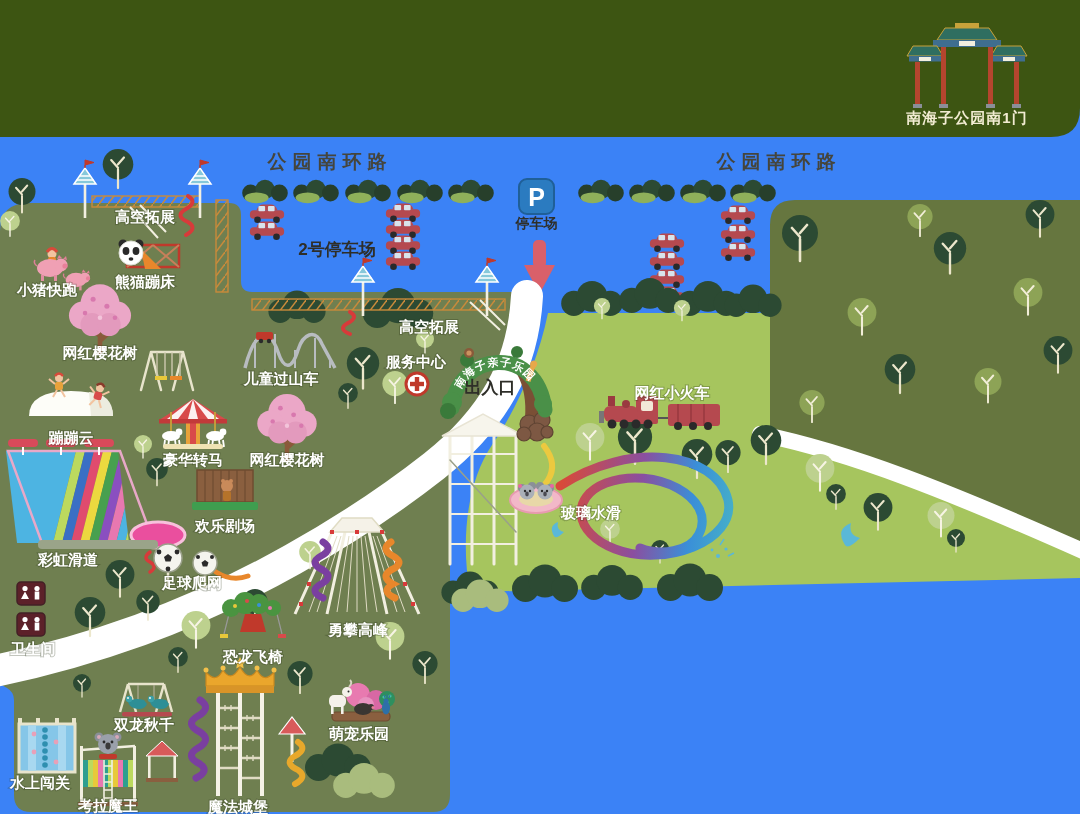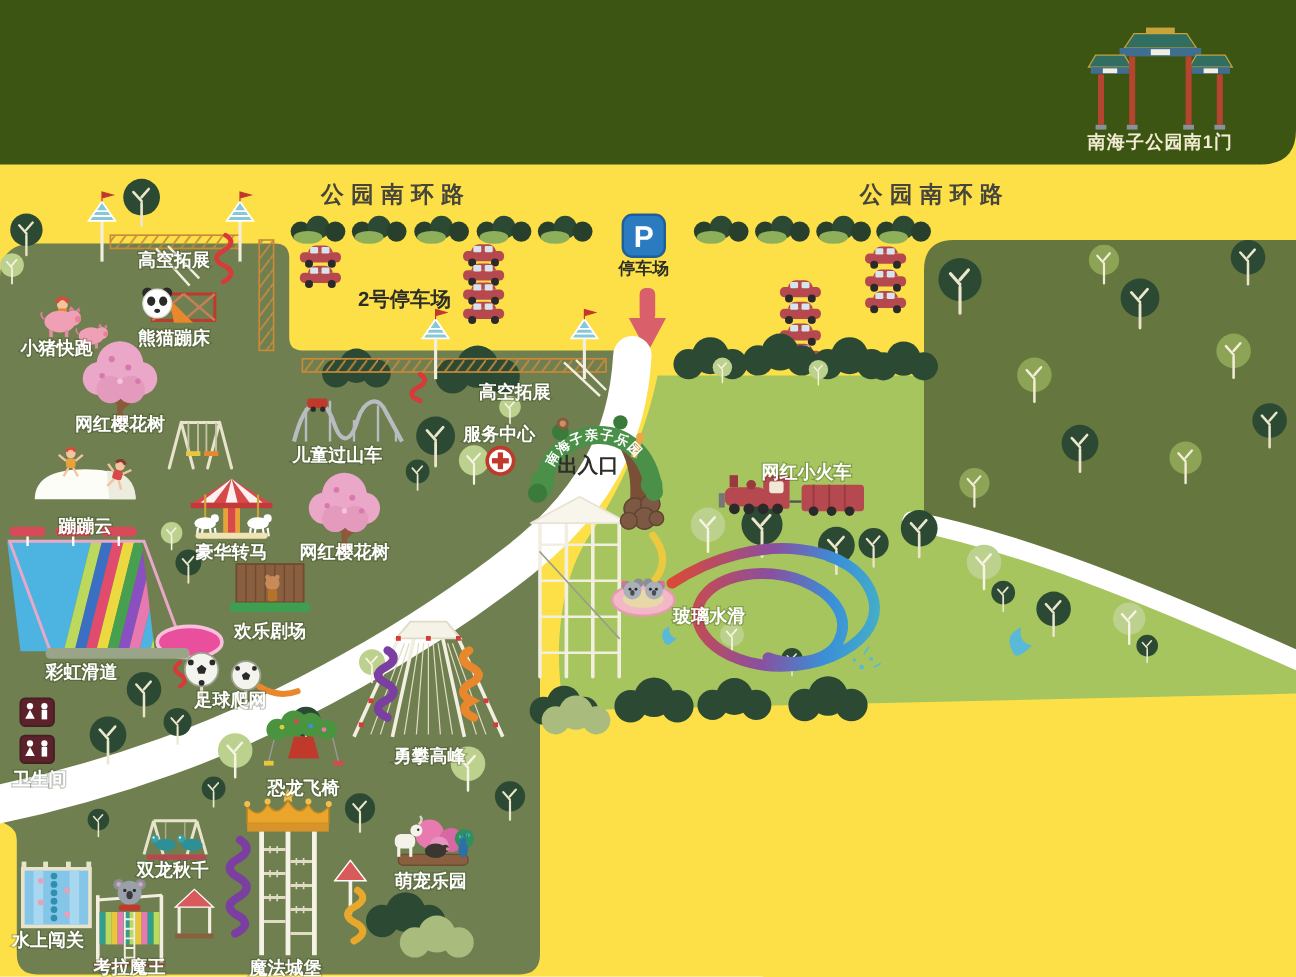--- a/index.html
+++ b/index.html
@@ -1,16 +1,16 @@
 <!DOCTYPE html>
 <html><head>
 <meta charset="utf-8">
 <style>
   html,body{margin:0;padding:0;background:#fff;}
-  .stage{position:relative;width:1080px;height:814px;background:#fde047;overflow:hidden;}
+  .stage{position:relative;width:1080px;height:814px;background:#3b82f6;overflow:hidden;}
   svg{display:block;}
   text{font-family:"Liberation Sans","DejaVu Sans",sans-serif;}
   .lab{fill:#ffffff;font-size:15px;font-weight:700;paint-order:stroke;stroke:rgba(40,50,20,.28);stroke-width:2px;}
   .lab-dark{fill:#2e2e28;font-size:17px;font-weight:700;}
   .road{fill:#45453c;font-size:19px;font-weight:600;letter-spacing:6px;}
   .psign{fill:#ffffff;font-size:25px;font-weight:800;}
   .plabel{fill:#2e2e28;font-size:14px;font-weight:700;}
   .gatelab{fill:#f2ecd2;font-size:15px;font-weight:700;letter-spacing:1px;}
   .archtxt{fill:#ffffff;font-size:11px;font-weight:700;letter-spacing:1px;}
 </style>

